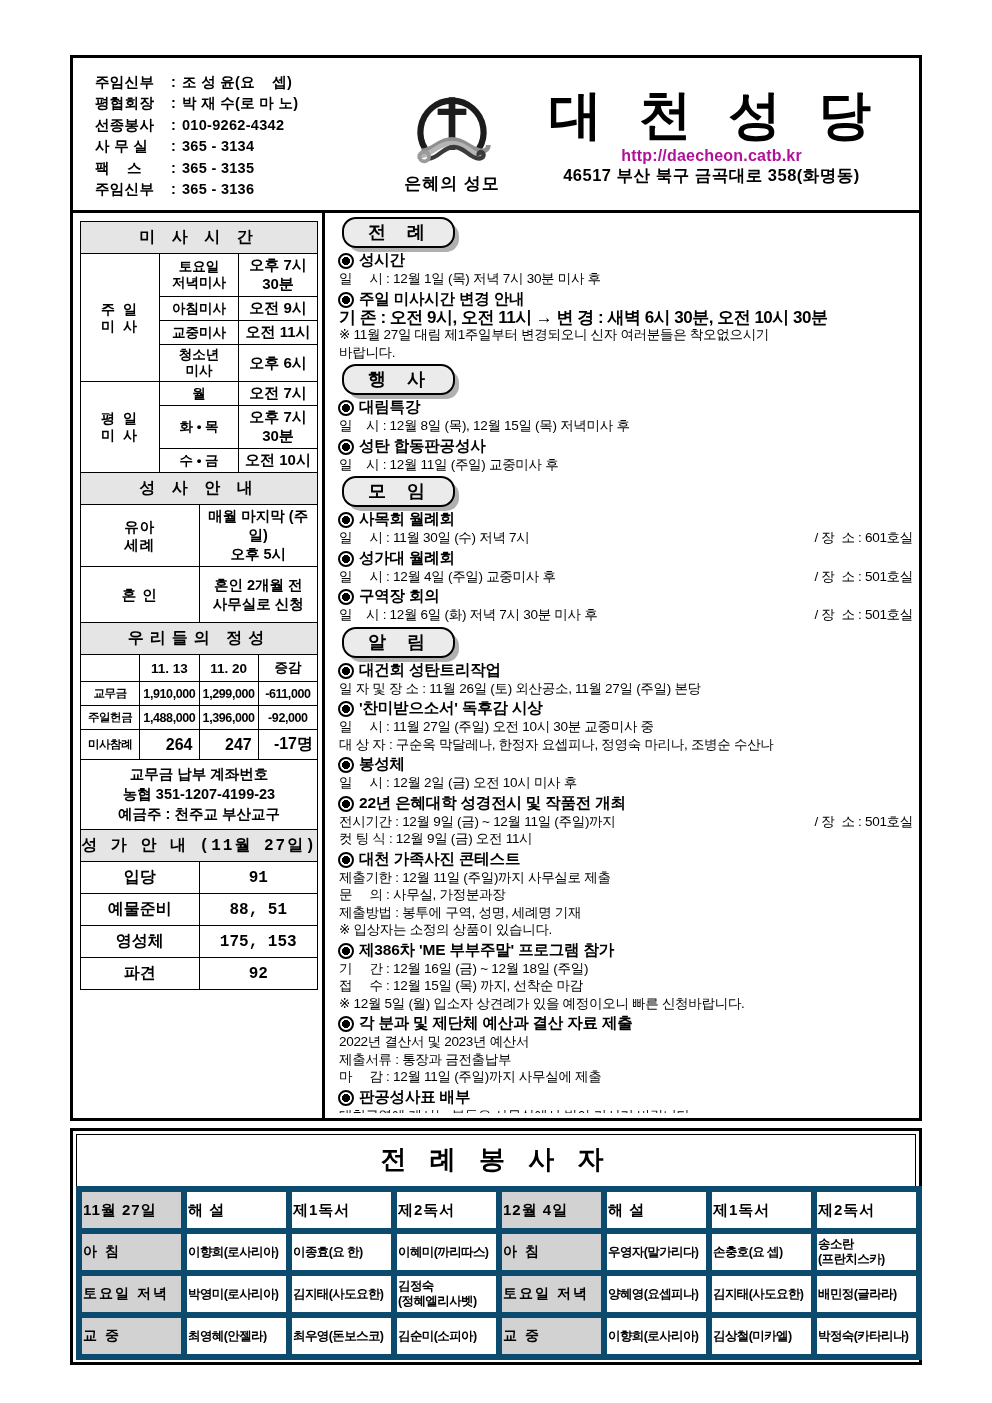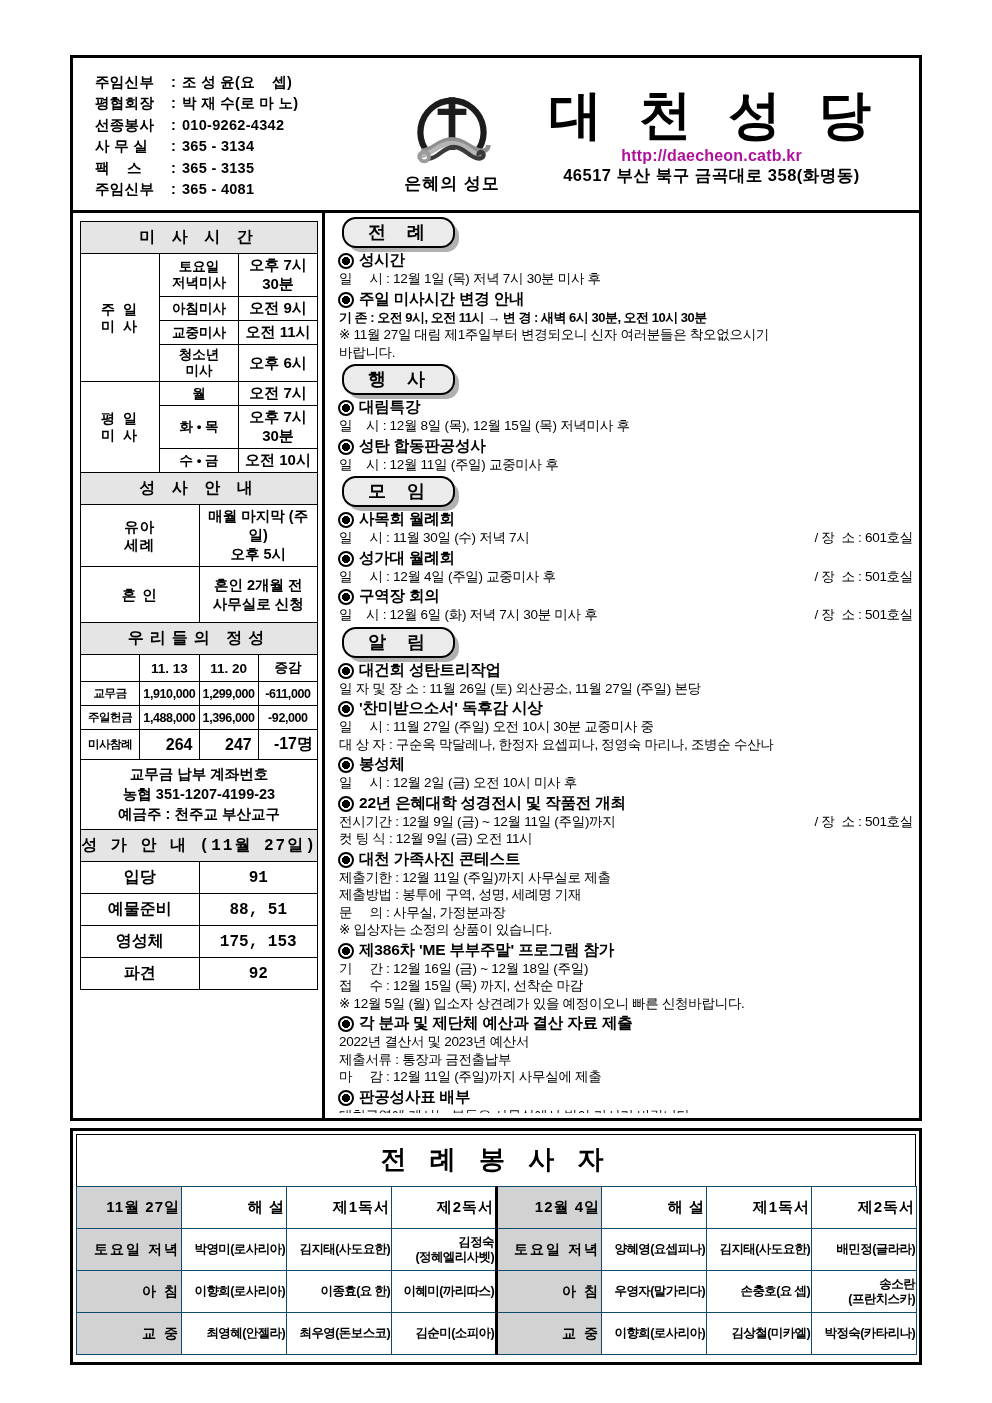--- a/index.html
+++ b/index.html
@@ -209,21 +209,21 @@
     background:
       radial-gradient(circle at 50% 50%, #000 0 46%, #fff 47% 100%);
   }
   .detail {
     font-size: 13.5px;
     line-height: 17.5px;
     letter-spacing: -0.3px;
     padding-left: 3px;
     white-space: pre;
   }
-  .detail.bold { font-weight: bold; font-size: 13px; letter-spacing: -0.5px; }
+  .detail.bold { font-weight: bold; font-size: 17px; letter-spacing: -0.5px; }
   .detail-row { display: flex; font-size: 13.5px; line-height: 17.5px; letter-spacing: -0.3px; padding-left: 3px;}
   .detail-row .lhs { white-space: pre; }
   .detail-row .rhs { margin-left: auto; white-space: pre; padding-right: 2px;}
 
   
   .bottom {
     position: absolute;
     left: 76px; top: 1134px;
     width: 840px;
   }
@@ -235,22 +235,22 @@
     padding: 7px 0 9px 0;
     border: 1px solid #000;
     border-bottom: none;
   }
   table.bt {
     width: 840px;
     border-collapse: collapse;
     table-layout: fixed;
   }
   table.bt td {
-    border: 1px solid #0c4a6e;
-    text-align: right;
+    border: 6px solid #0c4a6e;
+    text-align: left;
     font-weight: bold;
     vertical-align: middle;
     height: 42px;
     padding: 2px 1px;
   }
   table.bt td.hdr { background: #d2d2d2; font-size: 15px; letter-spacing: 1px; }
   table.bt td.hdrp { font-size: 15px; letter-spacing: 1px; }
   table.bt td.rowlab { background: #d2d2d2; font-size: 14px; letter-spacing: 2px; }
   table.bt td.name { font-size: 12.5px; letter-spacing: -0.6px; line-height: 15px; }
   .colA { width: 105px; }
@@ -277,21 +277,21 @@
       <div class="hl-row">
         <span class="hl-label">선종봉사</span><span class="hl-colon">:</span><span class="hl-value">010-9262-4342</span>
       </div>
       <div class="hl-row">
         <span class="hl-label">사 무 실</span><span class="hl-colon">:</span><span class="hl-value">365 - 3134</span>
       </div>
       <div class="hl-row">
         <span class="hl-label">팩    스</span><span class="hl-colon">:</span><span class="hl-value">365 - 3135</span>
       </div>
       <div class="hl-row">
-        <span class="hl-label">주임신부</span><span class="hl-colon">:</span><span class="hl-value">365 - 4081</span>
+        <span class="hl-label">주임신부</span><span class="hl-colon">:</span><span class="hl-value">365 - 3136</span>
       </div>
     </div>
 
     <div class="header-logo">
       <svg class="logo-mark" viewBox="0 0 100 94">
         <path d="M22 72 A33 33 0 1 1 78 72" fill="none" stroke="#1c1c1c" stroke-width="6.5" stroke-linecap="round"></path>
         <rect x="46.5" y="18" width="7" height="55" fill="#1c1c1c"></rect>
         <rect x="35" y="30" width="30" height="6.5" fill="#1c1c1c"></rect>
         <path d="M18 74 C30 74 36 62 50 62 C64 62 70 74 82 74 C86 74 88 71 88 68" fill="none" stroke="#8f8f8f" stroke-width="5"></path>
         <path d="M14 80 C28 80 34 66 50 66 C66 66 72 80 84 80" fill="none" stroke="#b5b5b5" stroke-width="5"></path>
@@ -542,22 +542,22 @@
           <span class="rhs">/ 장  소 : 501호실</span>
         </div>
       <div class="detail">컷 팅 식 : 12월 9일 (금) 오전 11시</div>
     </div>
     <div class="item">
       <div class="item-title">
           <span class="bullet"></span>
           <span>대천 가족사진 콘테스트</span>
         </div>
       <div class="detail">제출기한 : 12월 11일 (주일)까지 사무실로 제출</div>
+      <div class="detail">문     의 : 사무실, 가정분과장</div>
       <div class="detail">제출방법 : 봉투에 구역, 성명, 세례명 기재</div>
-      <div class="detail">문     의 : 사무실, 가정분과장</div>
       <div class="detail">※ 입상자는 소정의 상품이 있습니다.</div>
     </div>
     <div class="item">
       <div class="item-title">
           <span class="bullet"></span>
           <span>제386차  'ME 부부주말'  프로그램 참가</span>
         </div>
       <div class="detail">기     간 : 12월 16일 (금) ~ 12월 18일 (주일)</div>
       <div class="detail">접     수 : 12월 15일 (목) 까지, 선착순 마감</div>
       <div class="detail">※ 12월 5일 (월) 입소자 상견례가 있을 예정이오니 빠른 신청바랍니다.</div>
@@ -589,42 +589,42 @@
         <td class="hdr colA">11월 27일</td>
         <td class="hdrp colB">해 설</td>
         <td class="hdrp colB">제1독서</td>
         <td class="hdrp colB">제2독서</td>
         <td class="hdr colA thick-l">12월 4일</td>
         <td class="hdrp colB">해 설</td>
         <td class="hdrp colB">제1독서</td>
         <td class="hdrp colB">제2독서</td>
       </tr>
       <tr>
+        <td class="rowlab">아  침</td>
+        <td class="name"><span style="white-space:pre-line">이향희(로사리아)</span></td>
+        <td class="name"><span style="white-space:pre-line">이종효(요 한)</span></td>
+        <td class="name"><span style="white-space:pre-line">이혜미(까리따스)</span></td>
+        <td class="rowlab thick-l">아  침</td>
+        <td class="name"><span style="white-space:pre-line">우영자(말가리다)</span></td>
+        <td class="name"><span style="white-space:pre-line">손충호(요 셉)</span></td>
+        <td class="name"><span style="white-space:pre-line">송소란
+(프란치스카)</span></td>
+      </tr>
+      <tr>
         <td class="rowlab">토요일 저녁</td>
         <td class="name"><span style="white-space:pre-line">박영미(로사리아)</span></td>
         <td class="name"><span style="white-space:pre-line">김지태(사도요한)</span></td>
         <td class="name"><span style="white-space:pre-line">김정숙
 (정혜엘리사벳)</span></td>
         <td class="rowlab thick-l">토요일 저녁</td>
         <td class="name"><span style="white-space:pre-line">양혜영(요셉피나)</span></td>
         <td class="name"><span style="white-space:pre-line">김지태(사도요한)</span></td>
         <td class="name"><span style="white-space:pre-line">배민정(글라라)</span></td>
       </tr>
       <tr>
-        <td class="rowlab">아  침</td>
-        <td class="name"><span style="white-space:pre-line">이향희(로사리아)</span></td>
-        <td class="name"><span style="white-space:pre-line">이종효(요 한)</span></td>
-        <td class="name"><span style="white-space:pre-line">이혜미(까리따스)</span></td>
-        <td class="rowlab thick-l">아  침</td>
-        <td class="name"><span style="white-space:pre-line">우영자(말가리다)</span></td>
-        <td class="name"><span style="white-space:pre-line">손충호(요 셉)</span></td>
-        <td class="name"><span style="white-space:pre-line">송소란
-(프란치스카)</span></td>
-      </tr>
-      <tr>
         <td class="rowlab">교  중</td>
         <td class="name"><span style="white-space:pre-line">최영혜(안젤라)</span></td>
         <td class="name"><span style="white-space:pre-line">최우영(돈보스코)</span></td>
         <td class="name"><span style="white-space:pre-line">김순미(소피아)</span></td>
         <td class="rowlab thick-l">교  중</td>
         <td class="name"><span style="white-space:pre-line">이향희(로사리아)</span></td>
         <td class="name"><span style="white-space:pre-line">김상철(미카엘)</span></td>
         <td class="name"><span style="white-space:pre-line">박정숙(카타리나)</span></td>
       </tr>
     </tbody>

